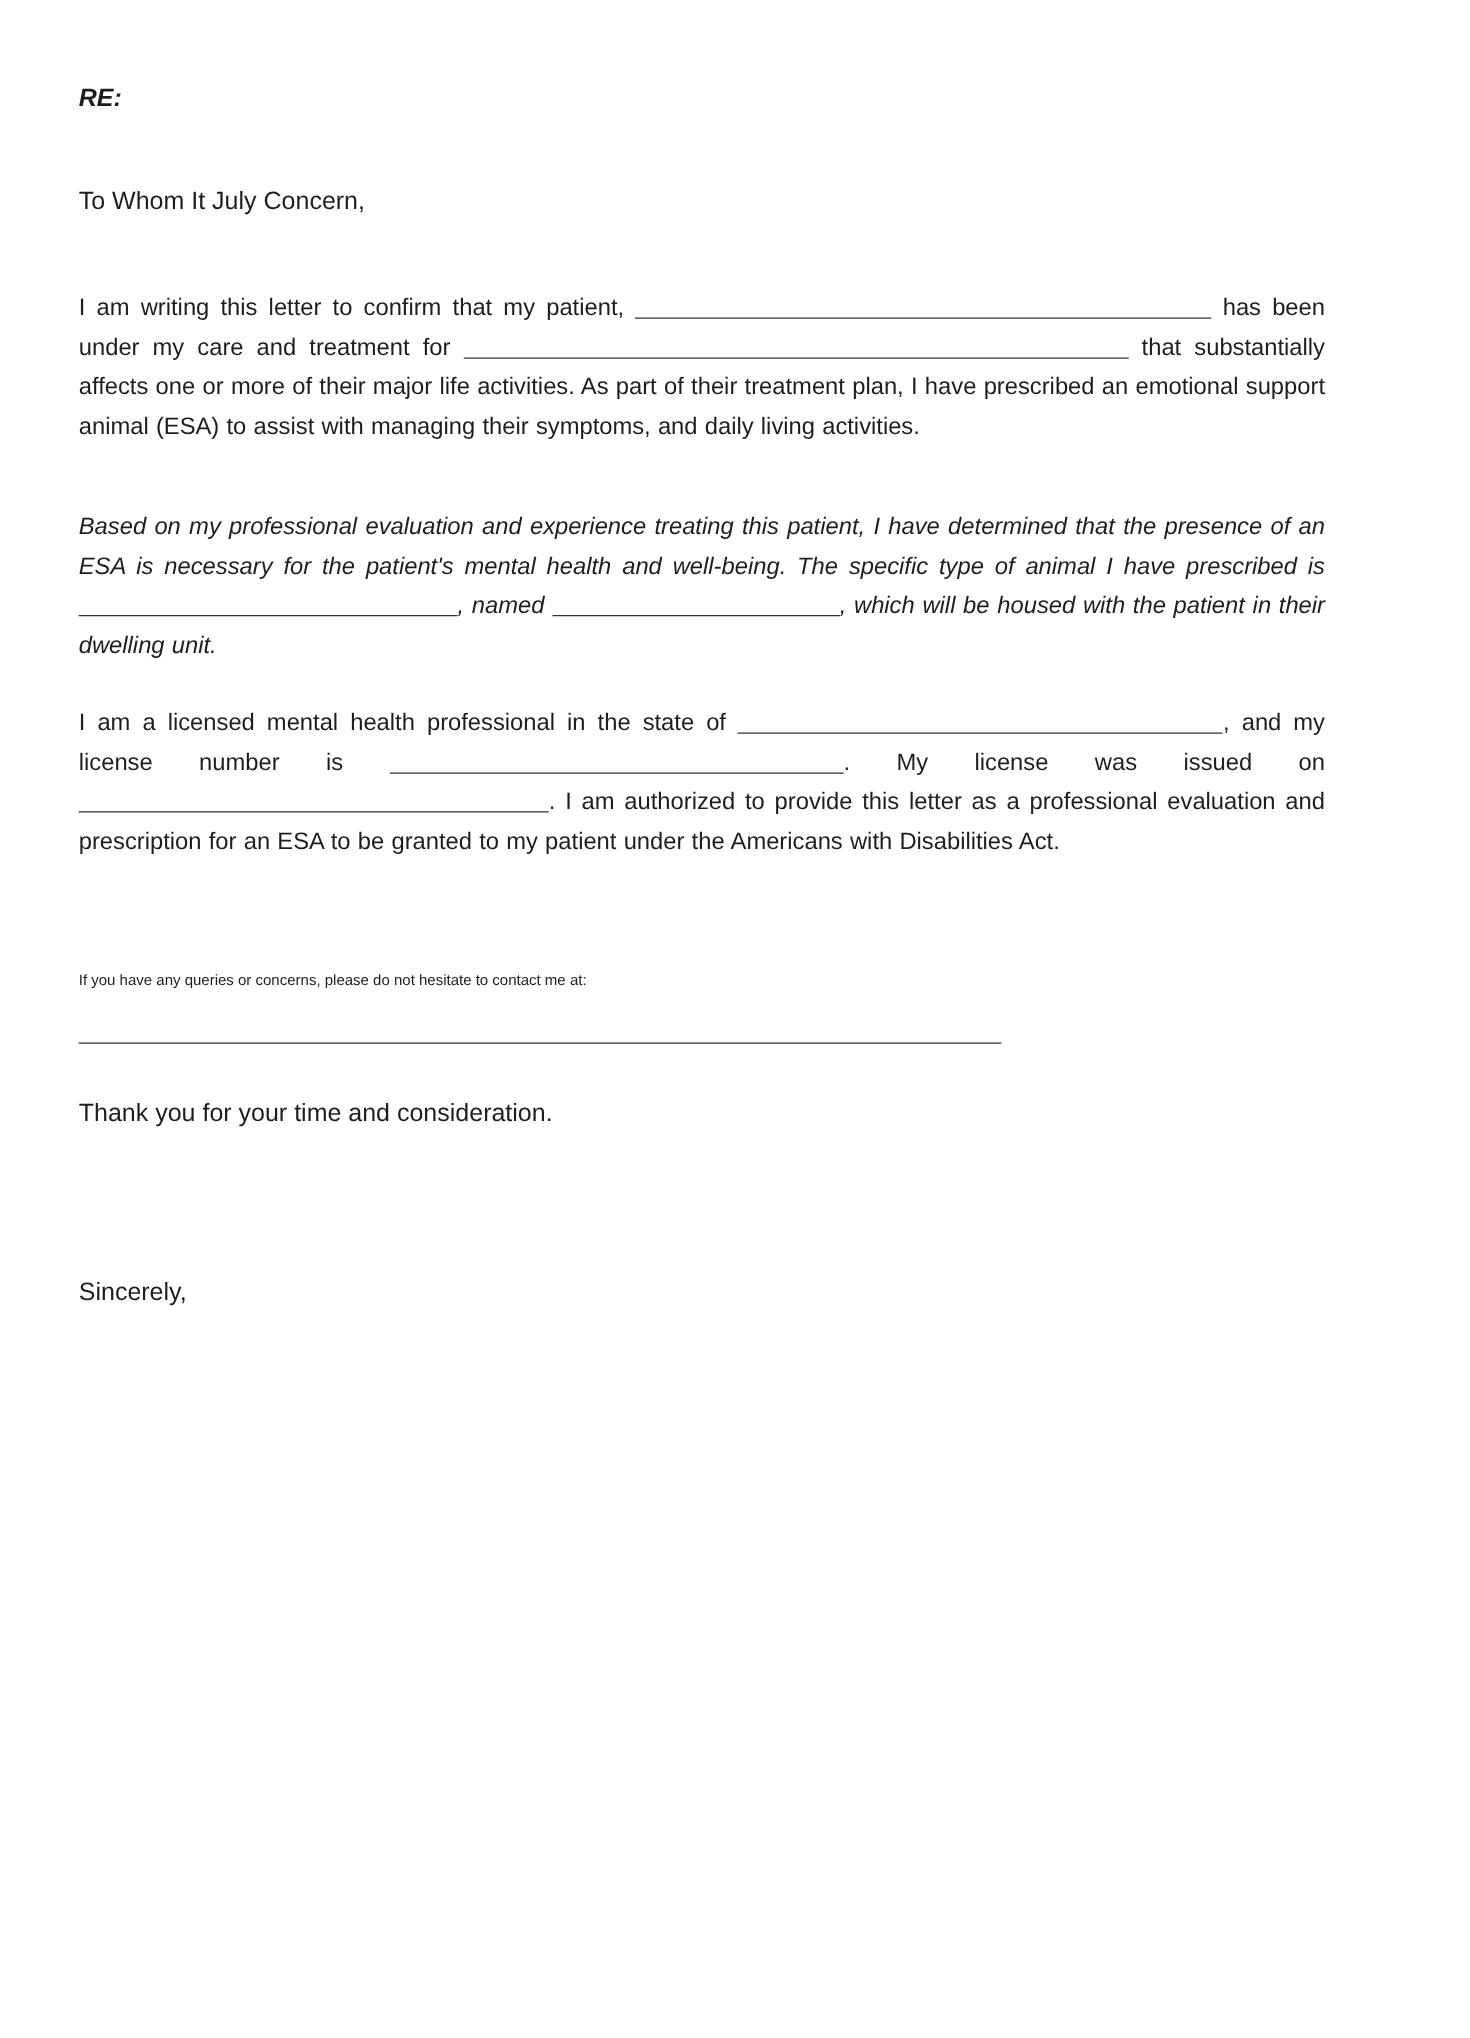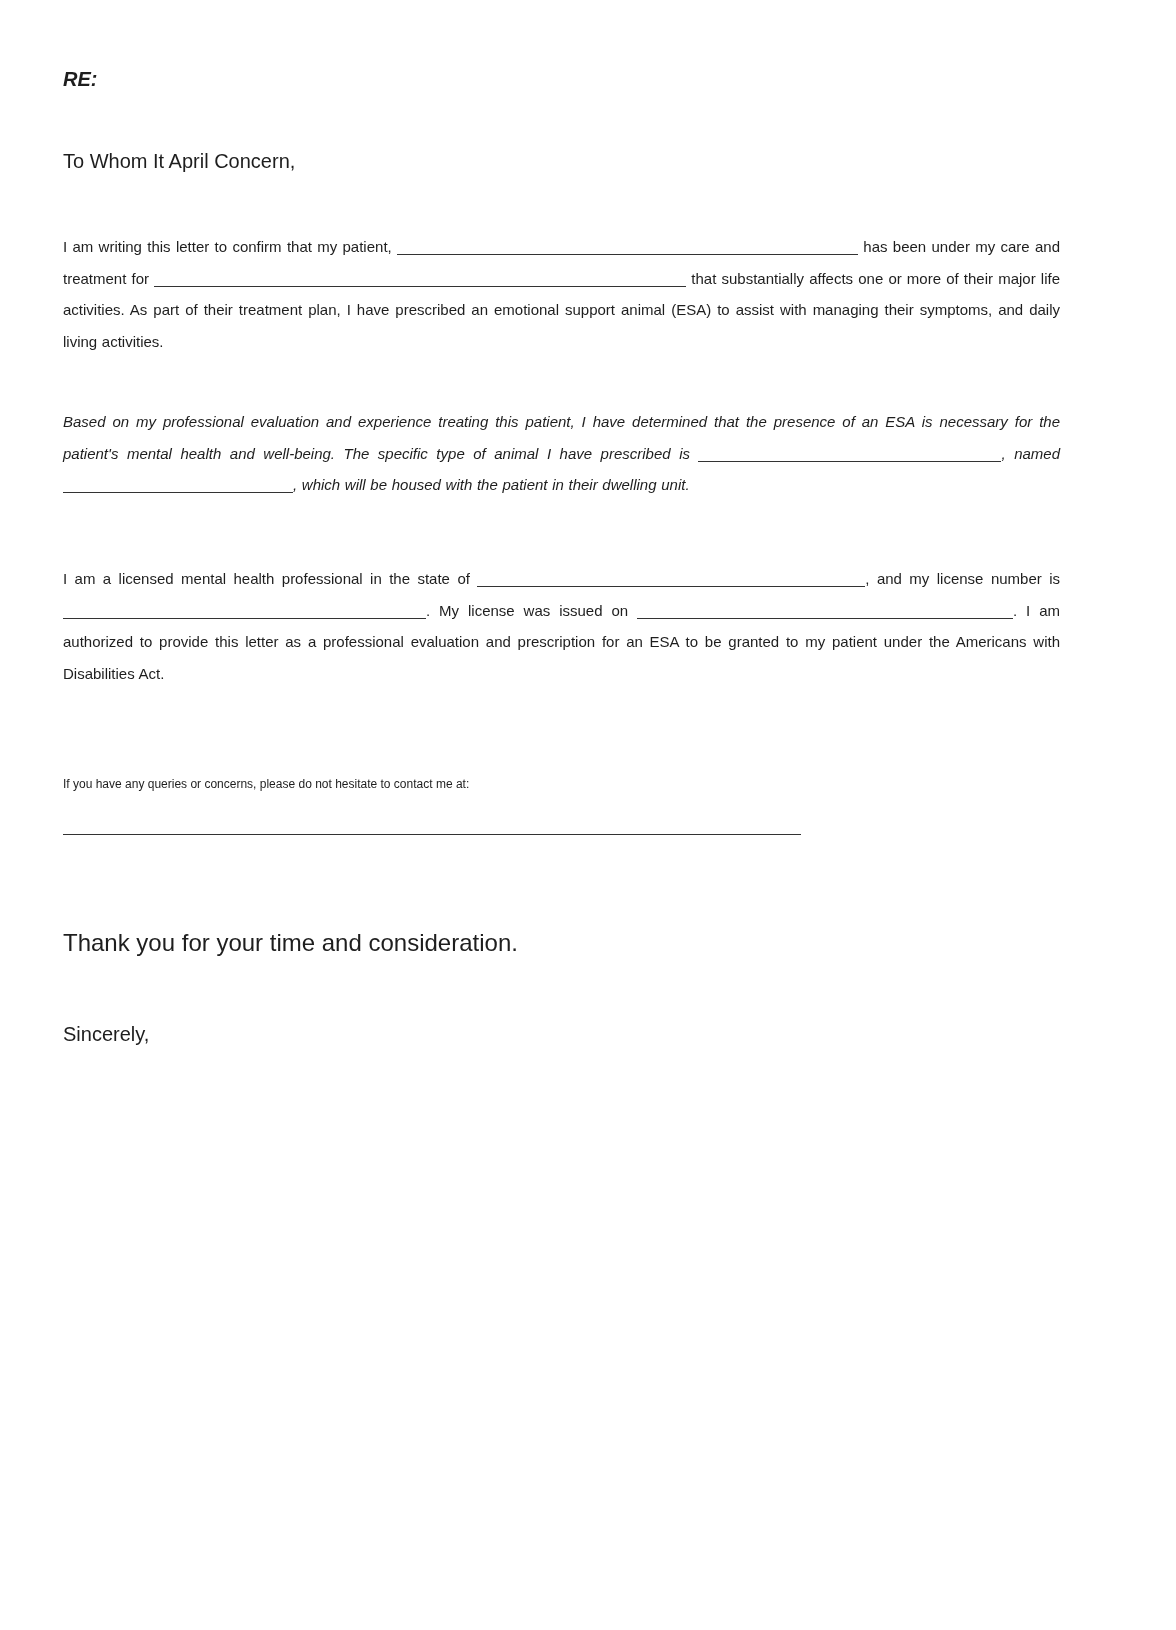--- a/index.html
+++ b/index.html
@@ -34,21 +34,21 @@
       position: absolute;
       top: 148px;
       left: 0;
       font-size: 20px;
       line-height: 26px;
     }
     .para {
       position: absolute;
       left: 0;
       width: 997px;
-      font-size: 15px;
+      font-size: 19px;
       line-height: 31.5px;
       text-align: justify;
       text-align-last: left;
       word-spacing: 0.5px;
     }
     .p1 { top: 231px; }
     .p2 { top: 406px; font-style: italic; }
     .p3 { top: 563px; }
     .blank {
       display: inline-block;
@@ -73,42 +73,42 @@
     }
     .contact-blank {
       position: absolute;
       top: 834px;
       left: 0;
       width: 738px;
       border-bottom: 1.6px solid #333;
     }
     .thanks {
       position: absolute;
-      top: 930px;
+      top: 878px;
       left: 0;
-      font-size: 24px;
+      font-size: 20px;
       line-height: 26px;
     }
     .sincerely {
       position: absolute;
       top: 981px;
       left: 0;
       font-size: 20px;
       line-height: 26px;
       margin-top: 40px;
     }
   </style>
 </head>
 <body>
 
 <div class="page">
 
   <div class="re">RE:</div>
 
-  <div class="greeting">To Whom It April Concern,</div>
+  <div class="greeting">To Whom It July Concern,</div>
 
   <div class="para p1"><span>I am writing this letter to confirm that my patient, </span><span class="blank b-patient"></span><span> has been under my care and treatment for </span> <span class="blank b-condition"></span><span> that substantially affects one or more of their major life activities. As part of their treatment plan, I have prescribed an emotional support animal (ESA) to assist with managing their symptoms, and daily living activities.</span></div>
 
   <div class="para p2"><span>Based on my professional evaluation and experience treating this patient, I have determined that the presence of an ESA is necessary for the patient's mental health and well-being. The specific type of animal I have prescribed is </span><span class="blank b-animal"></span><span>, named </span><span class="blank b-name"></span><span>, which will be housed with the patient in their dwelling unit.</span></div>
 
   <div class="para p3"><span>I am a licensed mental health professional in the state of </span><span class="blank b-state"></span><span>, and my license number is </span> <span class="blank b-license"></span><span>. My license was issued on </span><span class="blank b-issued"></span><span>. I am authorized to provide this letter as a professional evaluation and prescription for an ESA to be granted to my patient under the Americans with Disabilities Act.</span></div>
 
   <div class="contact-line-text">If you have any queries or concerns, please do not hesitate to contact me at:</div>
 
   <div class="contact-blank"></div>

